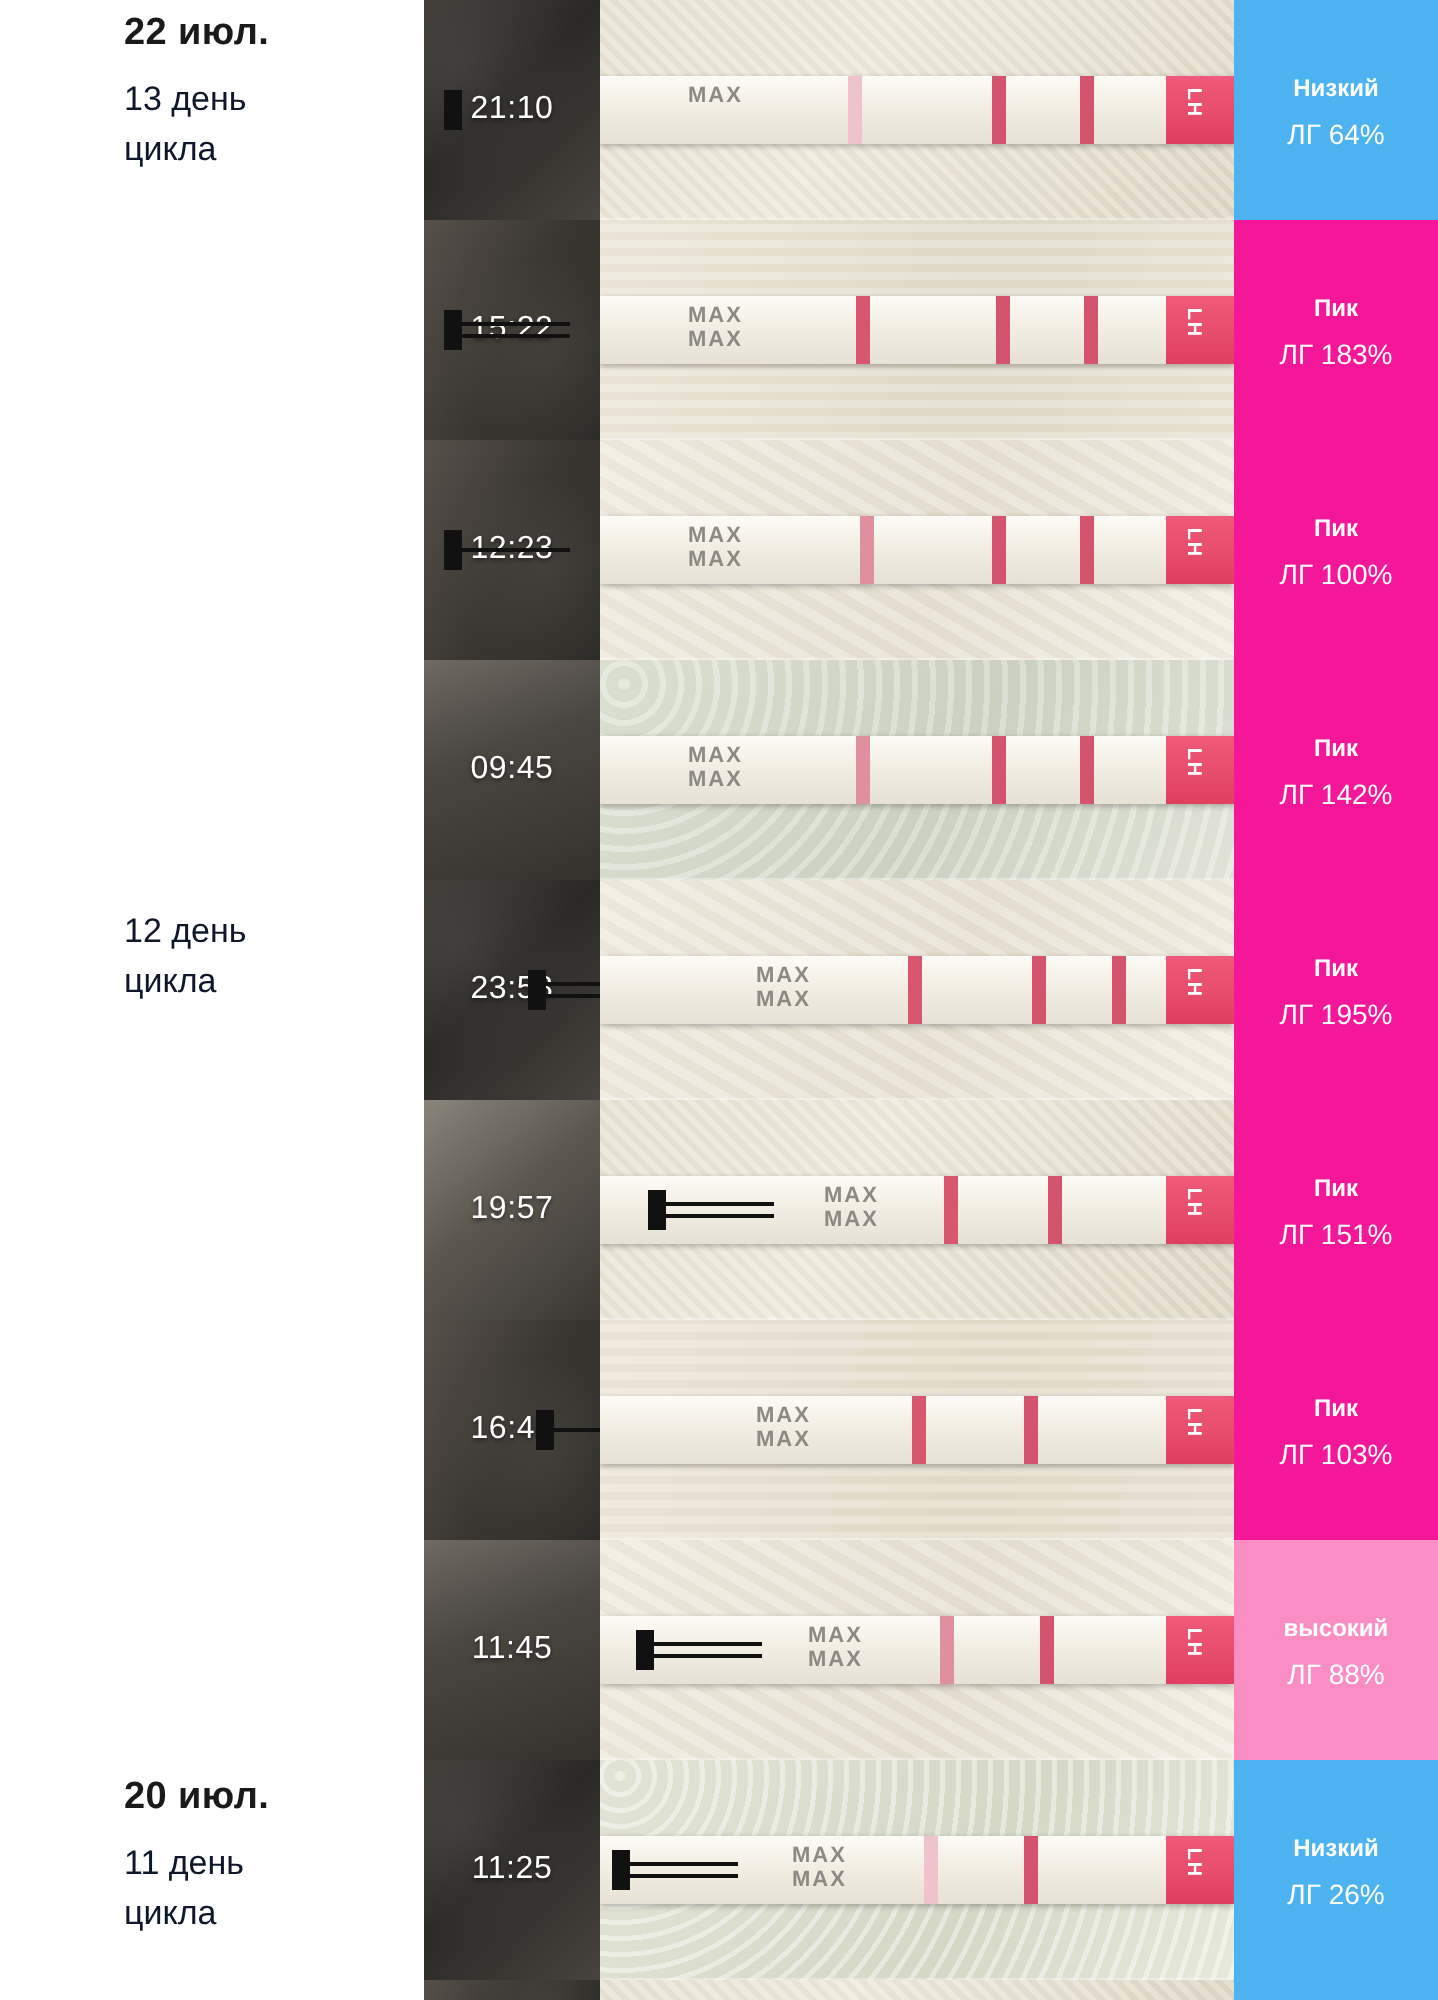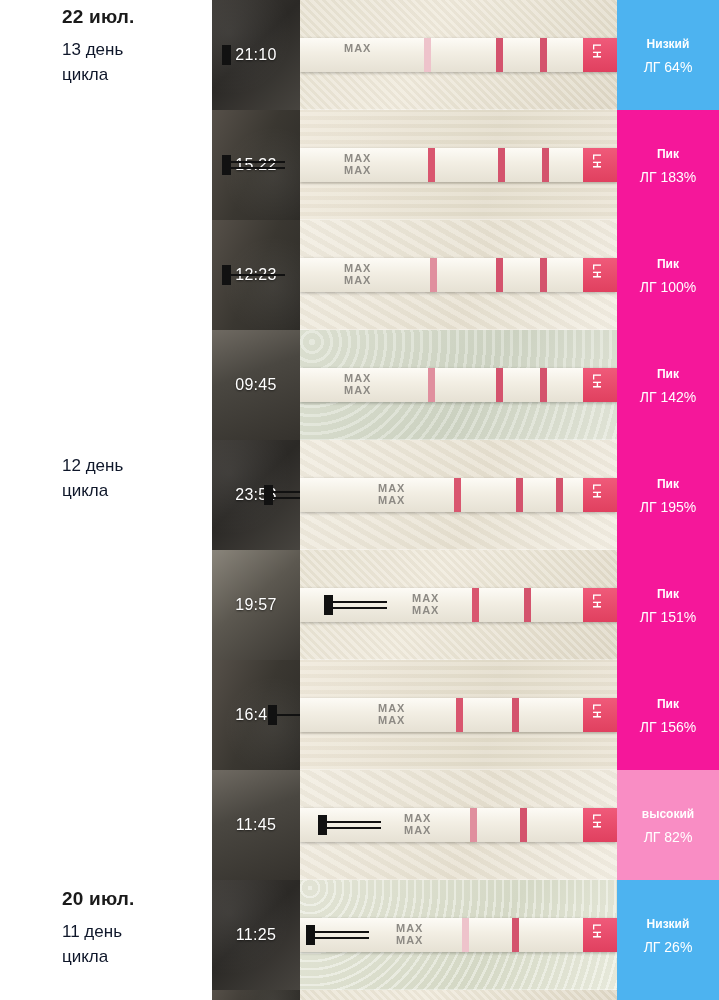--- a/index.html
+++ b/index.html
@@ -456,21 +456,21 @@
           <div class="band test-strong" style="left:156px;"></div>
           <div class="band control" style="left:212px;"></div>
           <div class="endcap">
               <span>LH</span>
             </div>
         </div>
         <div class="rowsep"></div>
       </div>
       <div class="result-cell" style="background:#f5179a;">
         <div class="result-label">Пик</div>
-        <div class="result-value">ЛГ 156%</div>
+        <div class="result-value">ЛГ 103%</div>
       </div>
     </div>
 
     <div class="row" style="height:110px;">
       <div class="time-cell">
         <div class="bg dark3"></div>
         <div class="time-label">11:45</div>
       </div>
       <div class="photo-cell">
         <div class="bg cream"></div>
@@ -486,21 +486,21 @@
           <div class="band test-med" style="left:170px;"></div>
           <div class="band control" style="left:220px;"></div>
           <div class="endcap">
               <span>LH</span>
             </div>
         </div>
         <div class="rowsep"></div>
       </div>
       <div class="result-cell" style="background:#f98dc4;">
         <div class="result-label">высокий</div>
-        <div class="result-value">ЛГ 82%</div>
+        <div class="result-value">ЛГ 88%</div>
       </div>
     </div>
 
     <div class="row" style="height:110px;justify-content:flex-end;">
       <div class="time-cell">
         <div class="bg dark"></div>
         <div class="time-label">11:25</div>
       </div>
       <div class="photo-cell">
         <div class="bg bubbles"></div>

